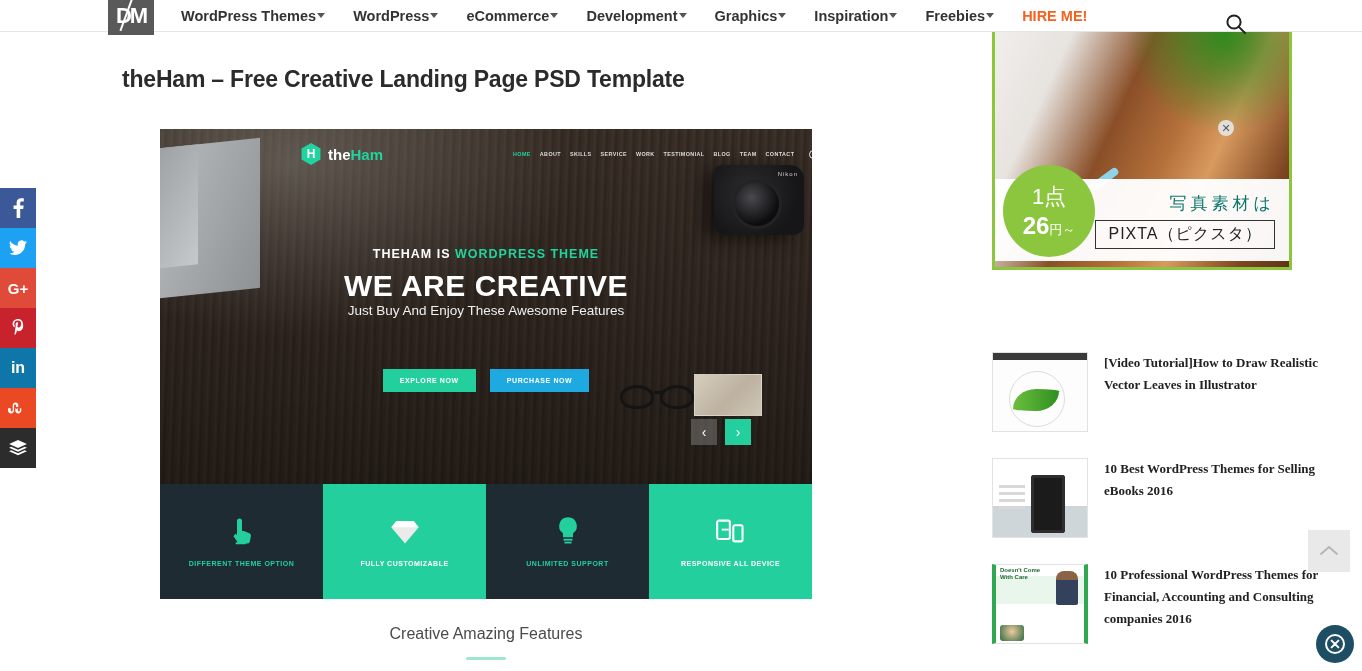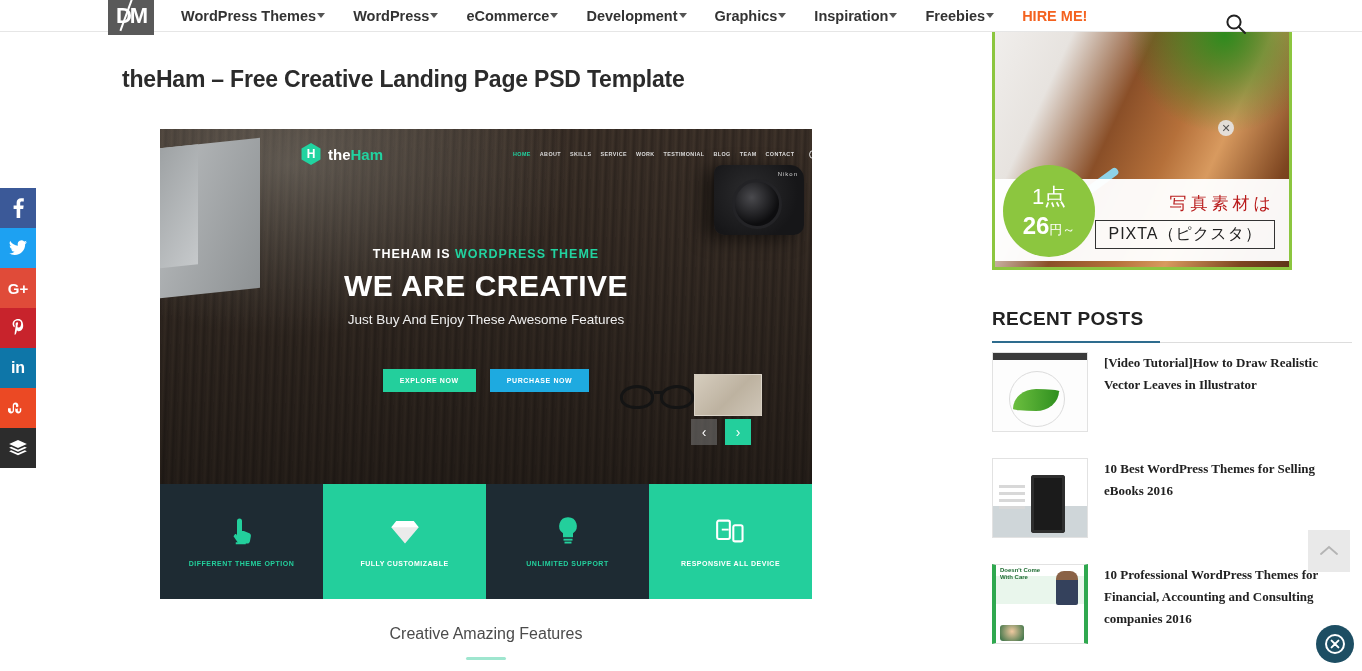--- a/index.html
+++ b/index.html
@@ -160,21 +160,21 @@
   }
   .hero-kicker {
     font-size: 12.5px; font-weight: bold; letter-spacing: 1px; color: #fff;
   }
   .hero-kicker em { font-style: normal; color: #21d3a0; }
   .hero-head {
     font-size: 30px; font-weight: bold; color: #fff;
     letter-spacing: 0.5px; margin-top: 8px;
   }
   .hero-sub {
-    font-size: 13.5px; color: #efefef; margin-top: 9px; font-weight: 300;
+    font-size: 13.5px; color: #efefef; font-weight: 300;
   }
   .hero-btns {
     position: absolute; top: 240px; left: 0; width: 100%;
     display: flex; justify-content: center; gap: 14px;
   }
   .btn-hero {
     font-size: 7px; font-weight: bold; letter-spacing: 0.6px;
     color: #fff; padding: 8px 17px; cursor: pointer;
   }
   .btn-explore { background: #23cf9c; }
@@ -296,21 +296,21 @@
   .ad-badge .l1 { font-size: 22px; }
   .ad-badge .l2 { font-size: 24px; font-weight: bold; }
   .ad-badge .l2 small { font-size: 13px; font-weight: normal; }
   .ad-white {
     position: absolute; left: 0; bottom: 6px; right: 0;
     height: 82px; background: rgba(255,255,255,0.96);
     z-index: 2;
     display: flex; flex-direction: column; align-items: flex-end; justify-content: center;
     padding-right: 14px; gap: 5px;
   }
-  .ad-line1 { font-size: 17px; color: #b91c1c; letter-spacing: 4px; }
+  .ad-line1 { font-size: 17px; color: #0f766e; letter-spacing: 4px; }
   .ad-line2 {
     font-size: 16px; color: #222; letter-spacing: 1px;
     border: 1px solid #333; padding: 3px 12px;
   }
   .ad-close {
     position: absolute; right: 4px; top: 120px;
     width: 16px; height: 16px; border-radius: 50%;
     background: rgba(230,230,230,0.9); color: #555;
     font-size: 11px; display: flex; align-items: center; justify-content: center;
     cursor: pointer; z-index: 5;
@@ -605,21 +605,20 @@
       <div class="l1">1点</div>
       <div class="l2"><span>26</span><small>円～</small></div>
     </div>
     <div class="ad-white">
       <div class="ad-line1">写真素材は</div>
       <div class="ad-line2">PIXTA（ピクスタ）</div>
     </div>
   </div>
   <div class="ad-close" style="right:128px;top:120px;">✕</div>
 
-  <div class="recent-head">RECENT POSTS</div>
 
   <div class="posts">
     <div class="post">
       <div class="thumb t1">
           <div class="circ"></div>
         </div>
       <div class="post-link">[Video Tutorial]How to Draw Realistic Vector Leaves in Illustrator</div>
     </div>
     <div class="post">
       <div class="thumb t2">

